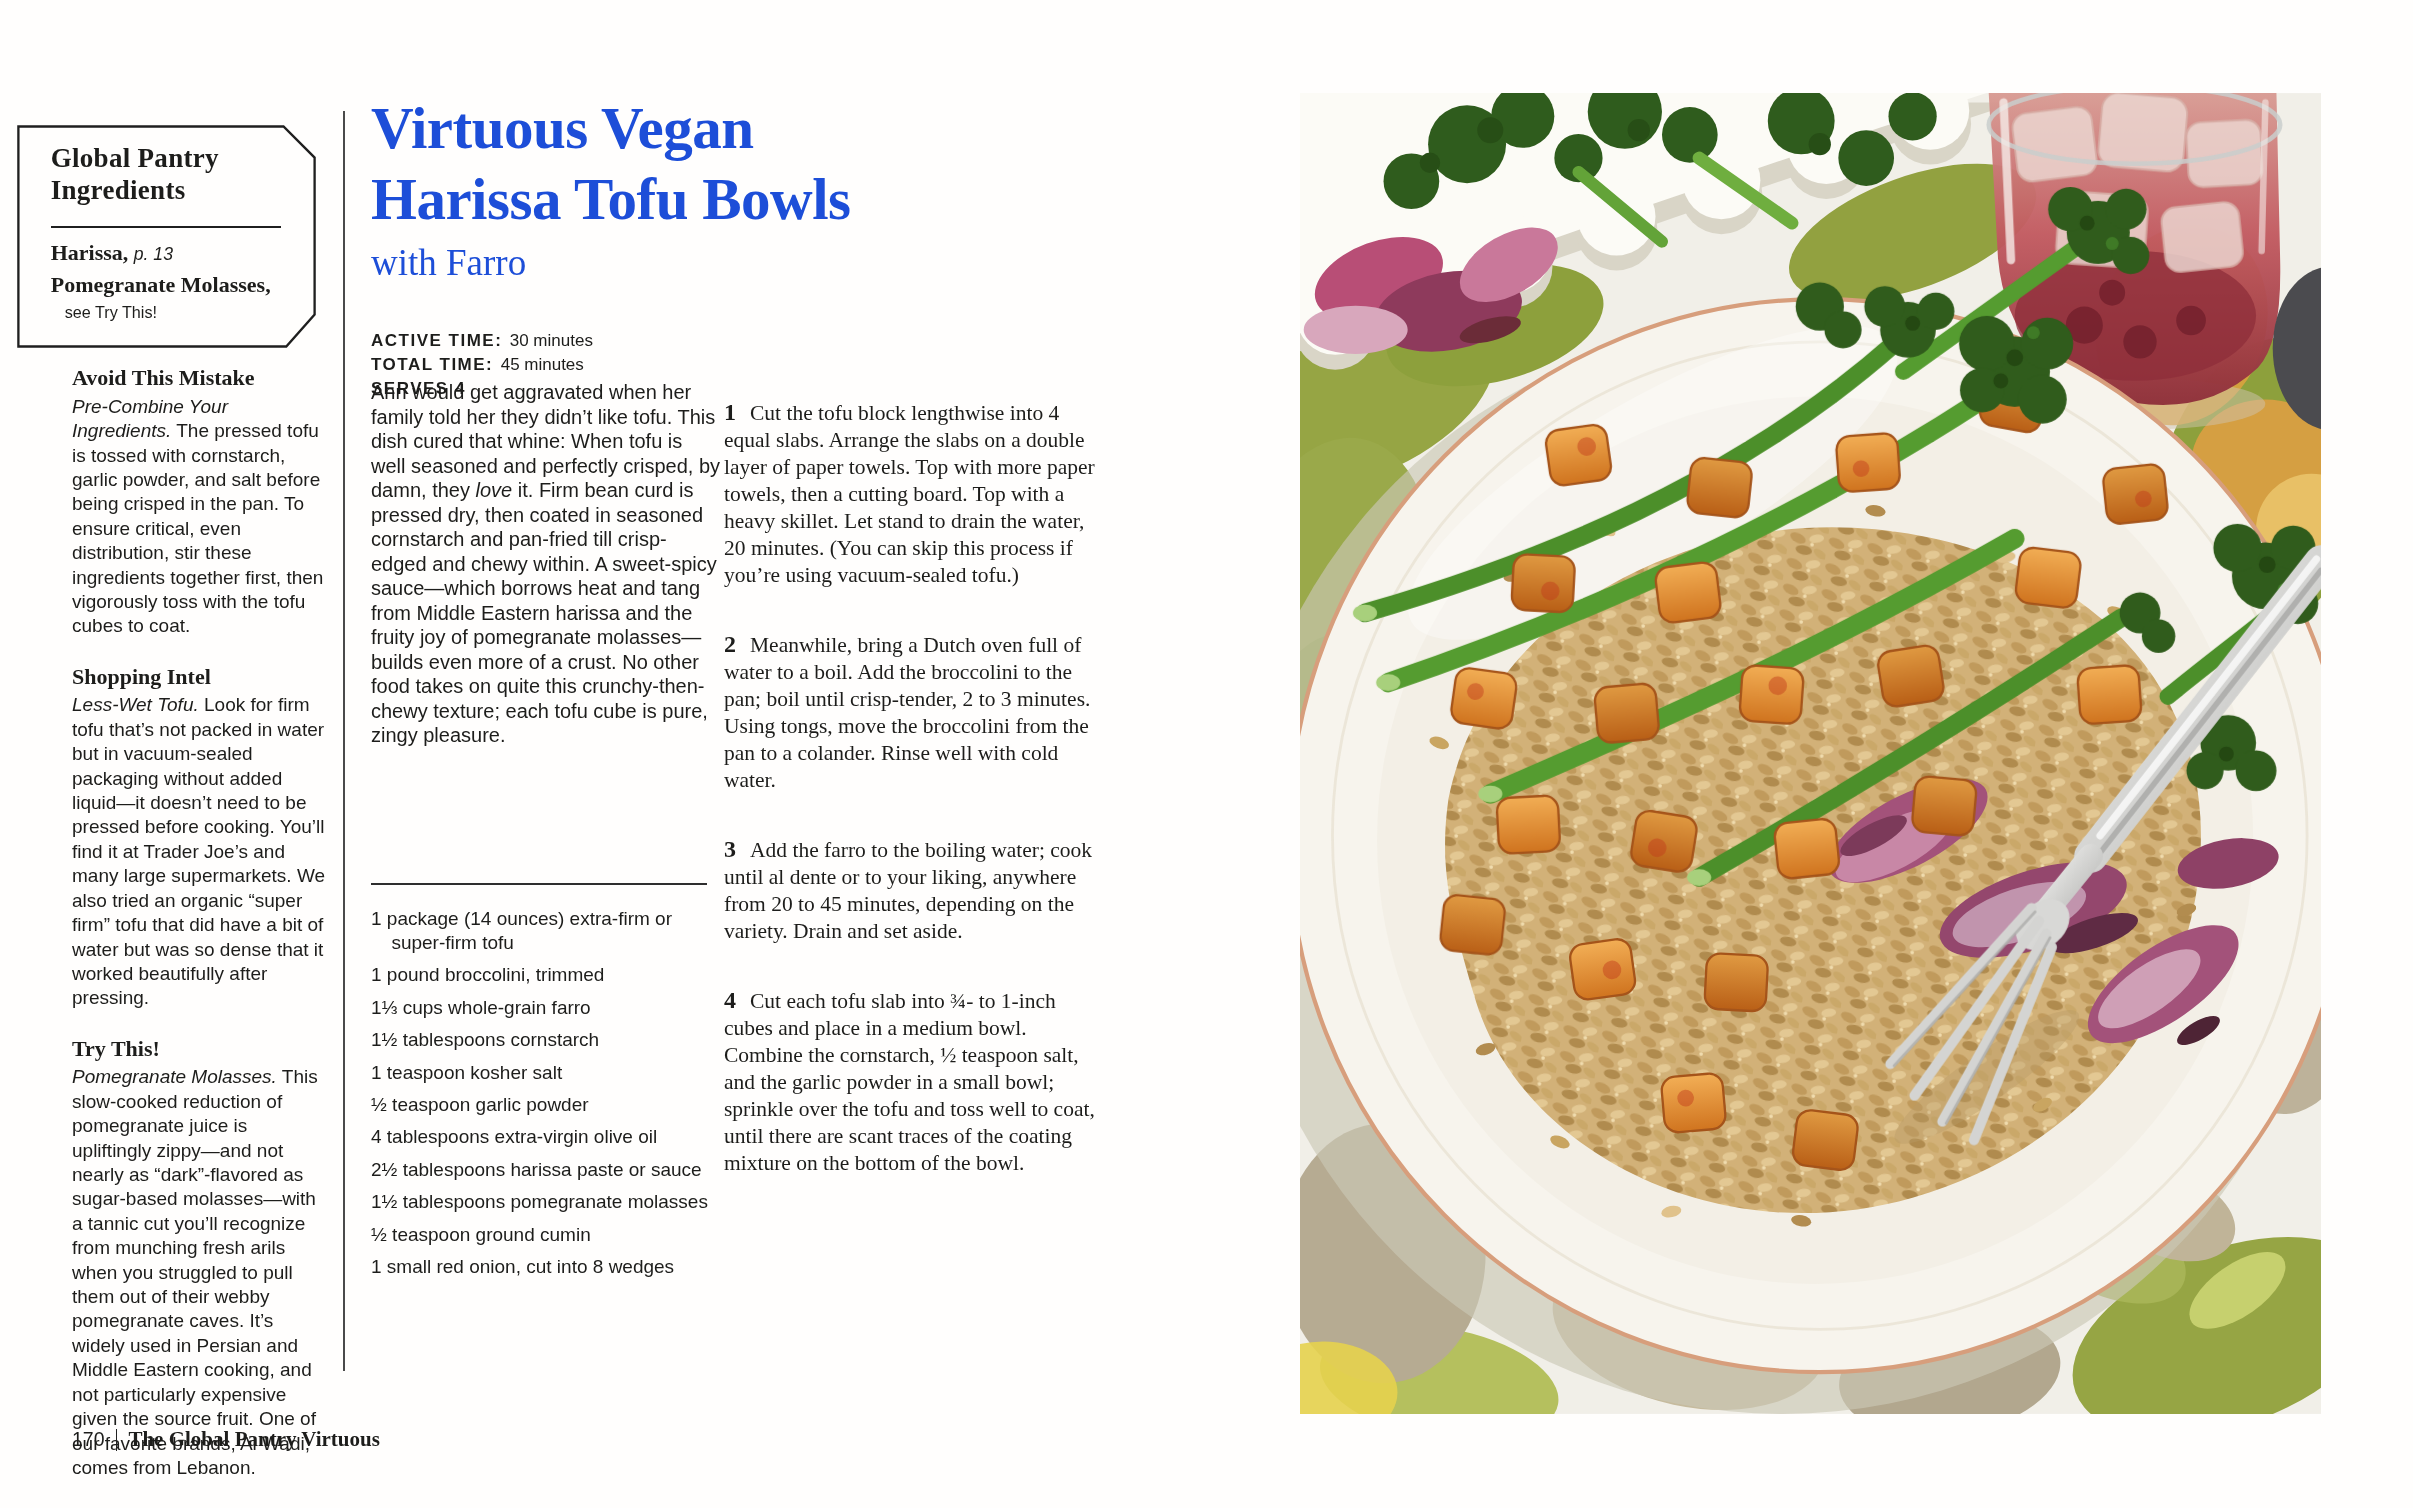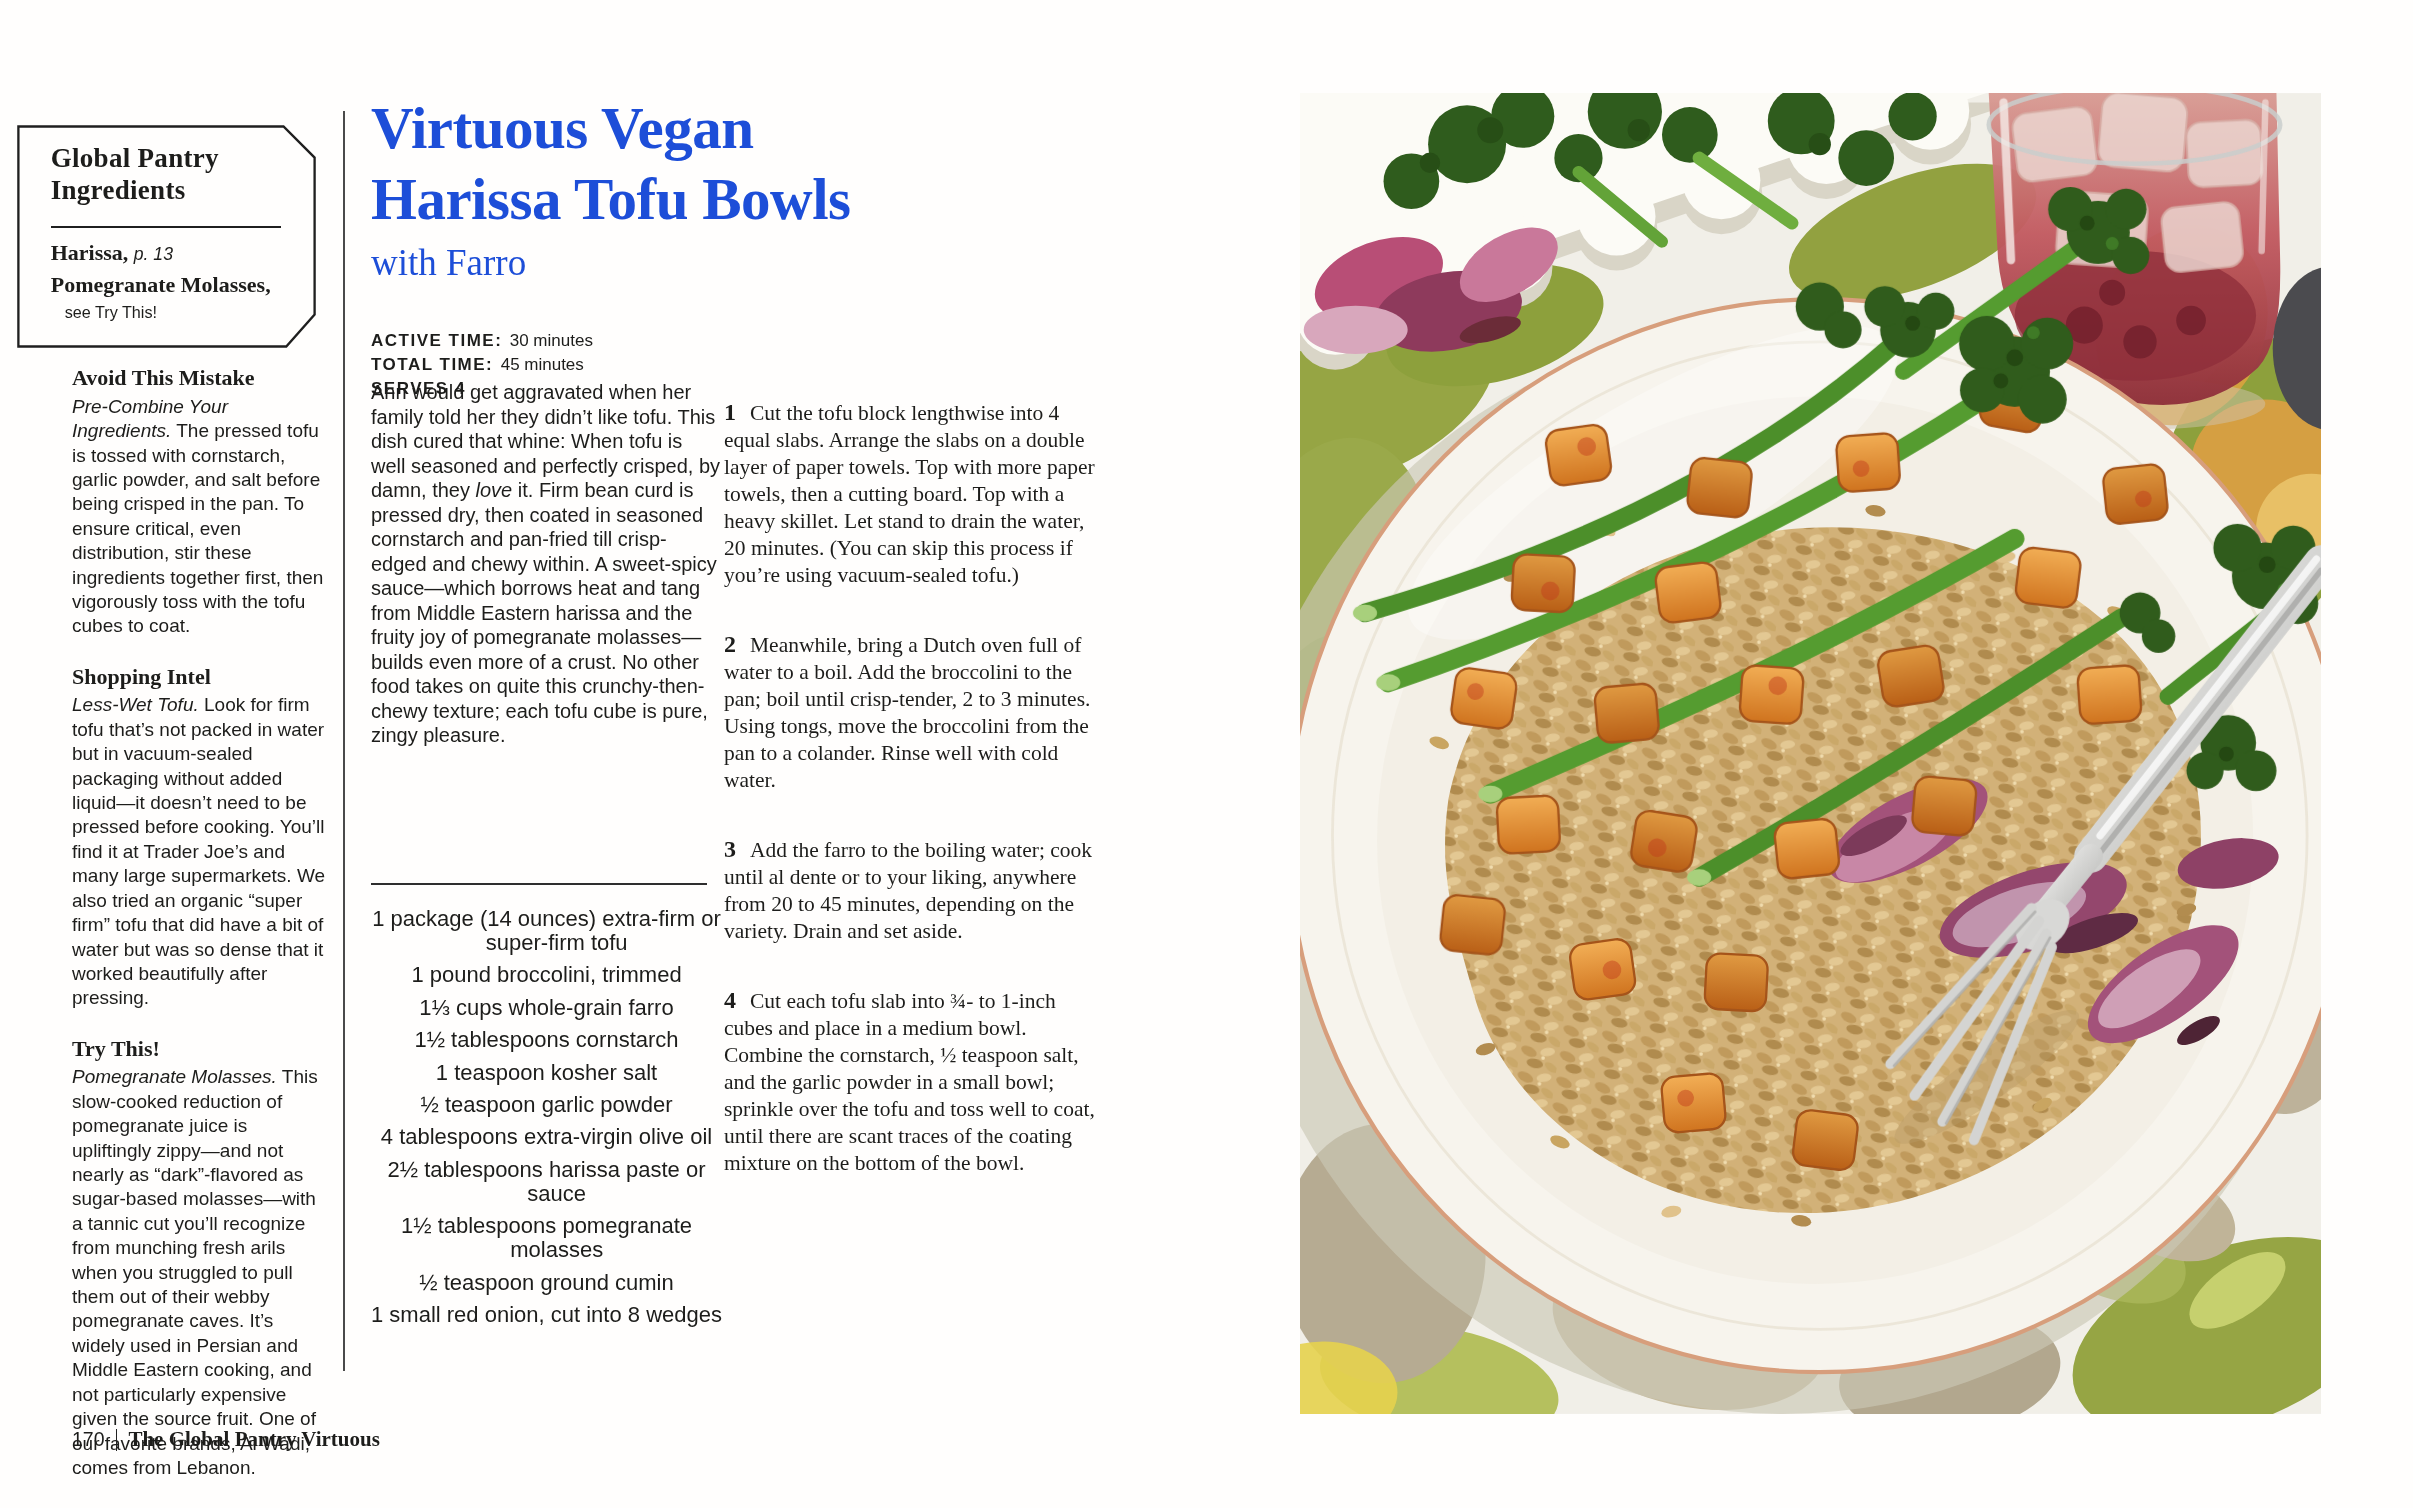--- a/index.html
+++ b/index.html
@@ -29,21 +29,21 @@
   
   .title-block{left:371px;top:93px;width:705px;font-family:"Liberation Serif",serif;color:#1d4ed8;}
   .title-line{font-size:59px;line-height:71px;font-weight:700;letter-spacing:-0.5px;}
   .subtitle{font-size:37px;line-height:48px;font-weight:400;margin-top:3.7px;}
   .meta-block{left:371px;top:307px;font-size:17px;line-height:24px;margin-top:22px;}
   .meta-label{font-weight:700;letter-spacing:1.5px;}
   .meta-value{margin-left:7.4px;}
   .intro{left:371px;top:380px;width:351px;font-size:20px;line-height:24.5px;}
   .intro p{margin:0;}
   .ing-rule{left:371px;top:883px;width:336px;height:1.9px;background:#2e2e2e;}
-  .ingredients{left:371px;top:907px;width:351px;font-size:22px;line-height:24px;text-align:center;}
+  .ingredients{left:371px;top:907px;width:351px;font-size:19px;line-height:24px;}
   .ingredients ul{list-style:none;margin:0;padding:0;}
   .ingredients li{margin-bottom:8.4px;padding-left:20.4px;text-indent:-20.4px;}
   .steps{left:724px;top:399px;width:381px;font-family:"Liberation Serif",serif;font-size:21.5px;line-height:27px;}
   .step{margin:0 0 42px 0;}
   .step-num{font-weight:700;font-size:24px;margin-right:14px;}
 
   .footer{left:72px;top:1427px;font-size:19.5px;display:flex;align-items:baseline;}
   .footer-sep{display:inline-block;width:1.9px;height:22px;background:#222;margin:0 11px;align-self:center;}
   .footer-title{font-family:"Liberation Serif",serif;font-weight:700;font-size:21px;}
 

